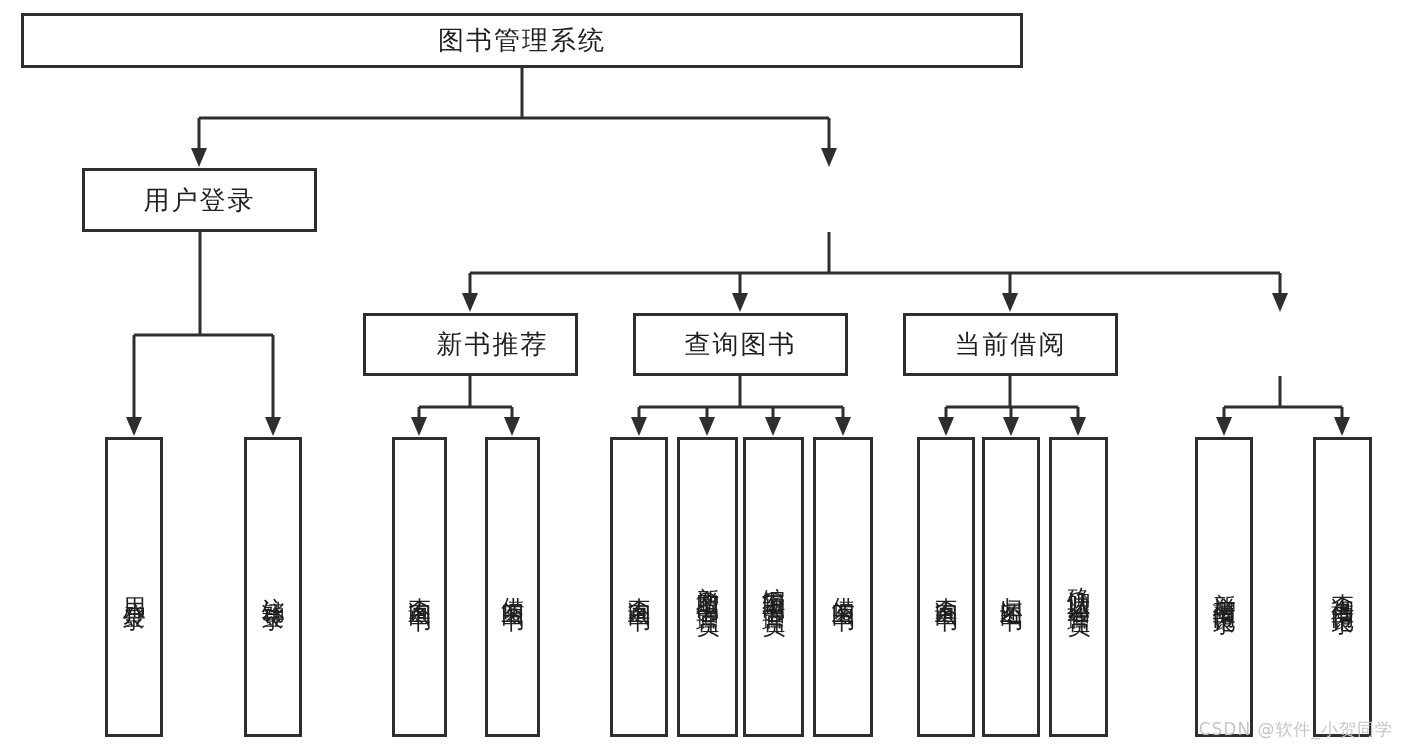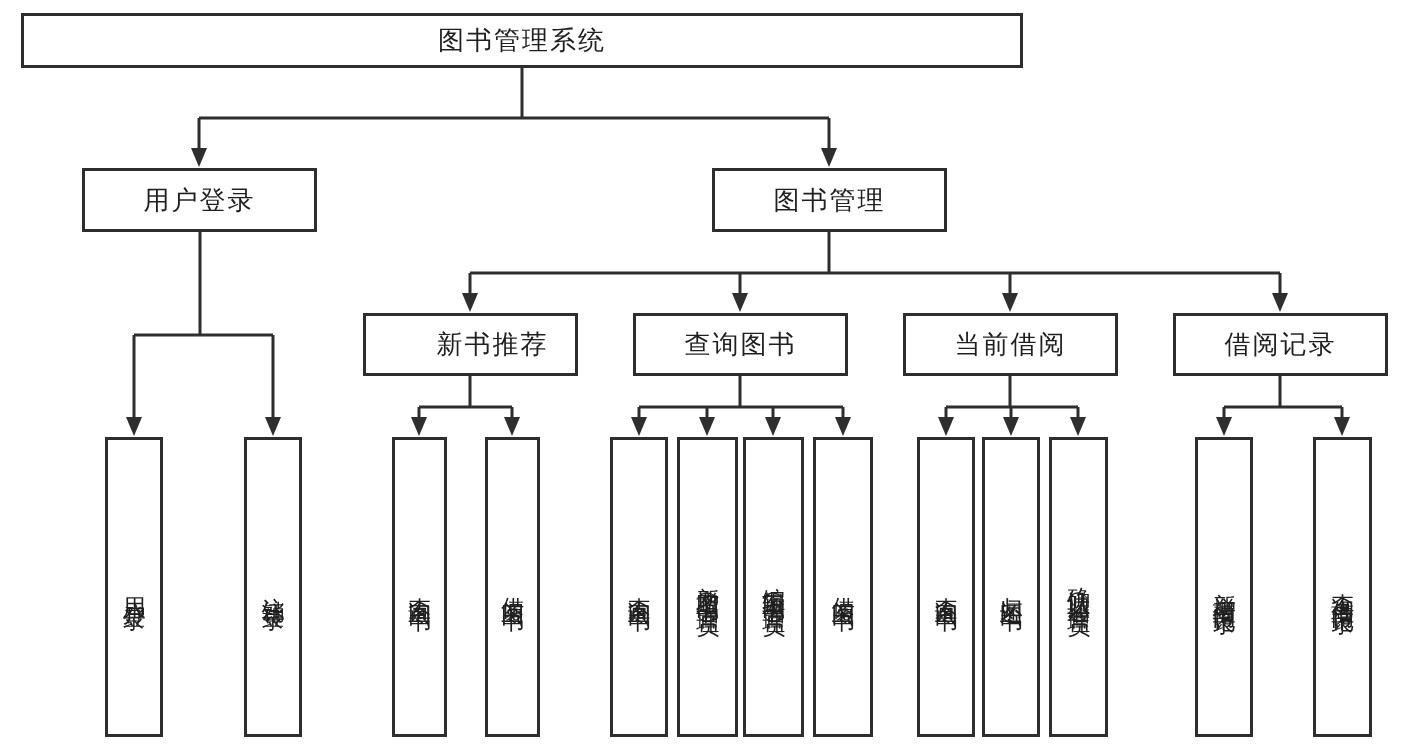--- a/index.html
+++ b/index.html
@@ -90,35 +90,29 @@
     </g>
   </svg>
 
   <div class="box hbox" style="left:21px; top:13px; width:1002px; height:55px;">
     <span>图书管理系统</span>
   </div>
 
   <div class="box hbox" style="left:82px; top:168px; width:235px; height:64px;">
     <span>用户登录</span>
   </div>
-  <div class="box hbox" style="left:712px; top:168px; width:235px; height:64px;">
-    <span>图书管理</span>
-  </div>
 
   <div class="box hbox" style="left:363px; top:313px; width:215px; height:63px;padding-left:44px;">
     <span>新书推荐</span>
   </div>
   <div class="box hbox" style="left:633px; top:313px; width:215px; height:63px;">
     <span>查询图书</span>
   </div>
   <div class="box hbox" style="left:903px; top:313px; width:215px; height:63px;align-items:center;">
     <span>当前借阅</span>
-  </div>
-  <div class="box hbox" style="left:1173px; top:313px; width:215px; height:63px;">
-    <span>借阅记录</span>
   </div>
 
   <div class="box vbox" style="left:105px; width:58px;">
     <span class="vtext">用户登录</span>
   </div>
   <div class="box vbox" style="left:244px; width:58px;">
     <span class="vtext">注销登录</span>
   </div>
 
   <div class="box vbox" style="left:392px; width:55px;">
@@ -151,13 +145,14 @@
     <span class="vtext">确认归还（管理员）</span>
   </div>
 
   <div class="box vbox" style="left:1195px; width:58px;">
     <span class="vtext">新增借阅记录</span>
   </div>
   <div class="box vbox" style="left:1313px; width:59px;">
     <span class="vtext">查询借阅记录</span>
   </div>
 
+  <div class="watermark">CSDN @软件_小贺同学</div>
 </div>
 
 </body></html>

